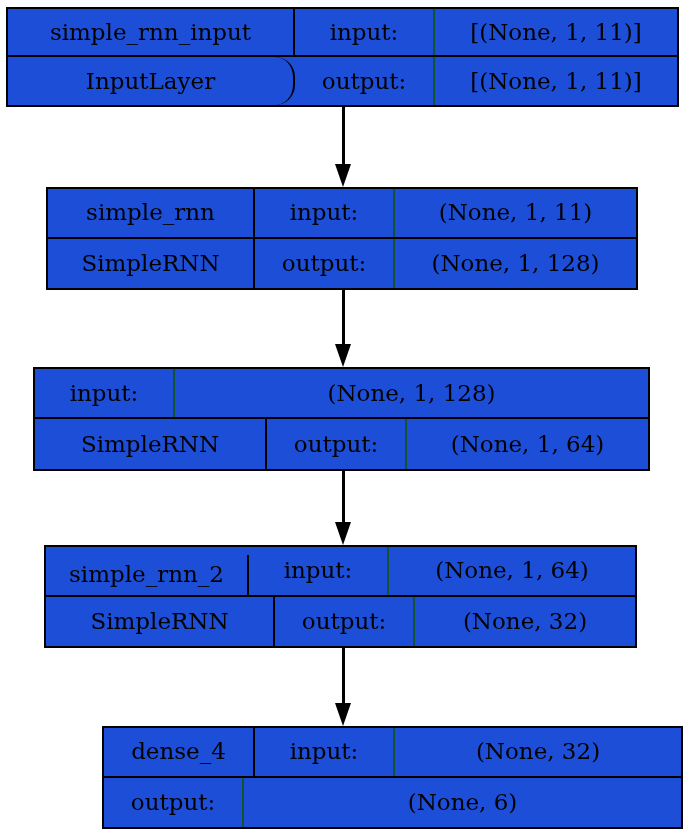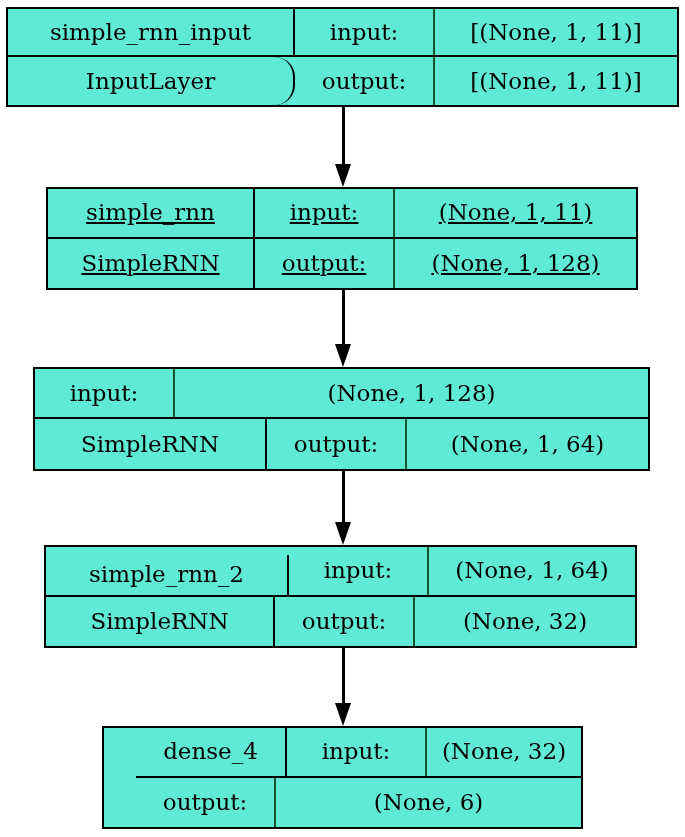--- a/index.html
+++ b/index.html
@@ -15,21 +15,21 @@
     background: #ffffff;
     font-family: "DejaVu Serif", "Liberation Serif", serif;
     overflow: hidden;
   }
 
   
   .node {
     position: absolute;
     box-sizing: border-box;
     border: 2px solid #000000;
-    background: #5eead4;
+    background: #1d4ed8;
     display: flex;
     flex-direction: column;
   }
   .node-row {
     box-sizing: border-box;
     flex: 1 1 50%;
     display: flex;
     flex-direction: row;
     min-height: 0;
   }
@@ -89,21 +89,21 @@
       <div class="cell cell-label" style="width:140px;">output:</div>
       <div class="cell cell-shape" style="flex:1;">[(None, 1, 11)]</div>
     </div>
   </div>
 
   <div class="edge" style="left:342px; top:107px; width:3px; height:80px;">
     <div class="edge-shaft" style="height:58px;"></div>
     <div class="edge-head" style="top:57px;"></div>
   </div>
 
-  <div class="node" style="left:46px; top:187px; width:592px; height:103px;text-decoration:underline;">
+  <div class="node" style="left:46px; top:187px; width:592px; height:103px;">
     <div class="node-row row-top">
       <div class="cell cell-name" style="width:207px;">simple_rnn</div>
       <div class="cell cell-label" style="width:140px;">input:</div>
       <div class="cell cell-shape" style="flex:1;">(None, 1, 11)</div>
     </div>
     <div class="node-row row-bottom">
       <div class="cell cell-name" style="width:207px;">SimpleRNN</div>
       <div class="cell cell-label" style="width:140px;">output:</div>
       <div class="cell cell-shape" style="flex:1;">(None, 1, 128)</div>
     </div>
@@ -126,37 +126,37 @@
     </div>
   </div>
 
   <div class="edge" style="left:342px; top:471px; width:3px; height:74px;">
     <div class="edge-shaft" style="height:52px;"></div>
     <div class="edge-head" style="top:51px;"></div>
   </div>
 
   <div class="node" style="left:44px; top:545px; width:593px; height:103px;">
     <div class="node-row row-top">
-      <div class="cell cell-name" style="width:243px;margin-top:8px;">simple_rnn_2</div>
+      <div class="cell cell-name" style="width:203px;margin-top:8px;">simple_rnn_2</div>
       <div class="cell cell-label" style="width:140px;">input:</div>
       <div class="cell cell-shape" style="flex:1;">(None, 1, 64)</div>
     </div>
     <div class="node-row row-bottom">
       <div class="cell cell-name" style="width:229px;">SimpleRNN</div>
       <div class="cell cell-label" style="width:140px;">output:</div>
       <div class="cell cell-shape" style="flex:1;">(None, 32)</div>
     </div>
   </div>
 
   <div class="edge" style="left:342px; top:648px; width:3px; height:78px;">
     <div class="edge-shaft" style="height:56px;"></div>
     <div class="edge-head" style="top:55px;"></div>
   </div>
 
-  <div class="node" style="left:102px; top:726px; width:481px; height:103px;padding-left:32px;">
+  <div class="node" style="left:102px; top:726px; width:581px; height:103px;">
     <div class="node-row row-top">
       <div class="cell cell-name" style="width:151px;">dense_4</div>
       <div class="cell cell-label" style="width:140px;">input:</div>
       <div class="cell cell-shape" style="flex:1;">(None, 32)</div>
     </div>
     <div class="node-row row-bottom">
       <div class="cell cell-label" style="width:140px;">output:</div>
       <div class="cell cell-shape" style="flex:1;">(None, 6)</div>
     </div>
   </div>

